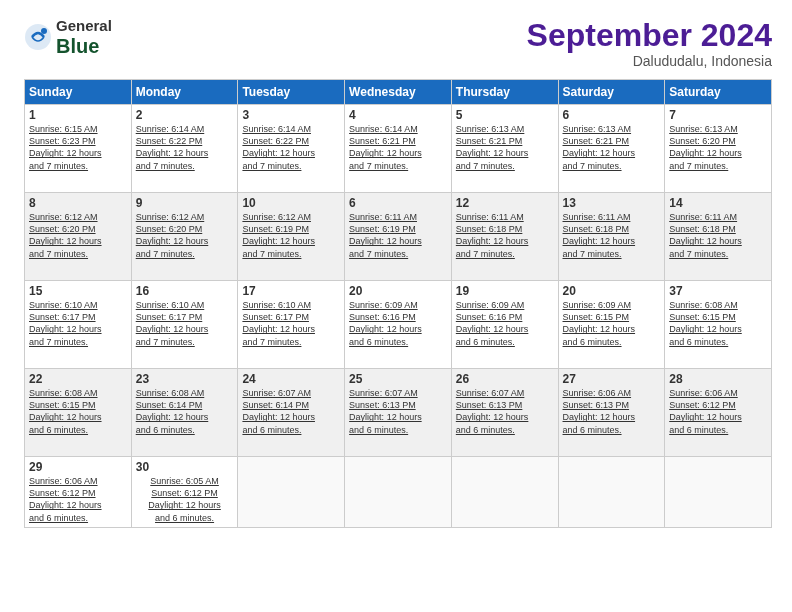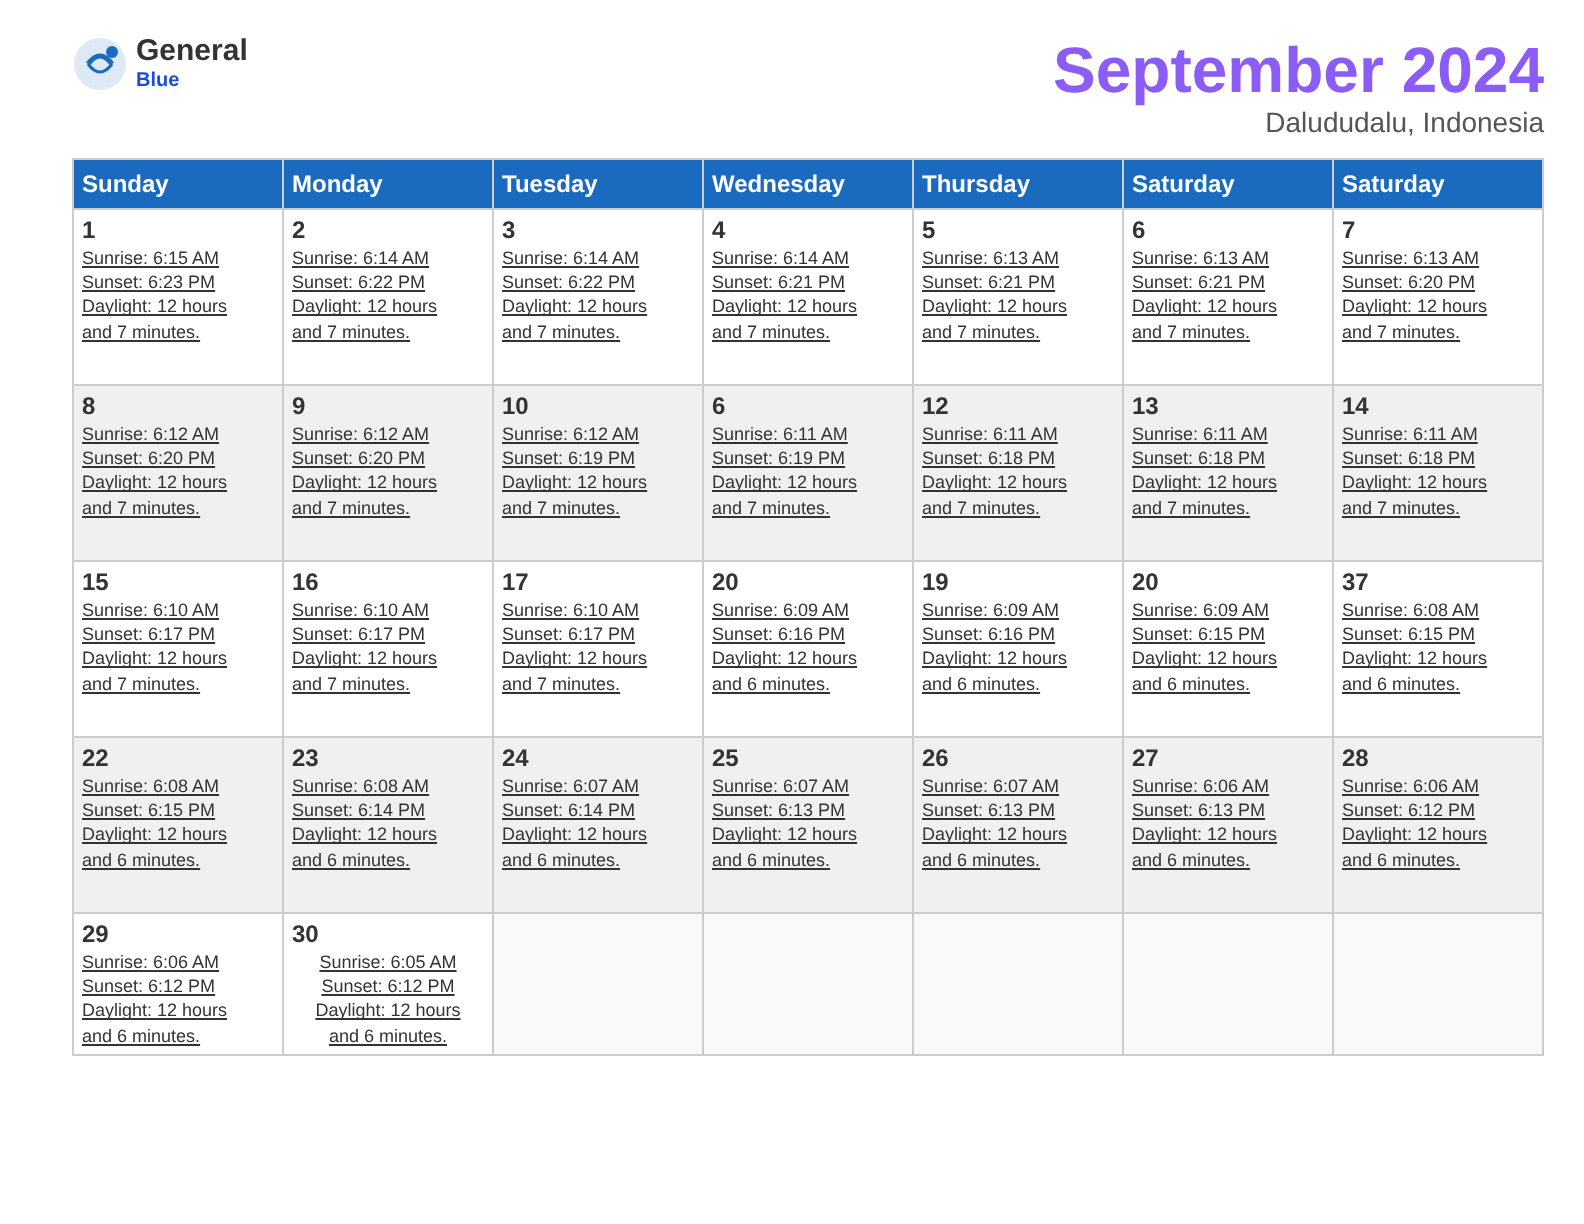--- a/index.html
+++ b/index.html
@@ -6,21 +6,21 @@
     body {
       font-family: Arial, sans-serif;
       background: #fff;
       width: 792px;
       height: 612px;
       overflow: hidden;
     }
     .page {
       width: 792px;
       height: 488px;
-      padding: 18px 20px 10px 36px;
+      padding: 18px 20px 10px 24px;
       background: #fff;
     }
     .header {
       display: flex;
       justify-content: space-between;
       align-items: flex-start;
       margin-bottom: 10px;
     }
     .logo {
       display: flex;
@@ -30,36 +30,36 @@
       display: flex;
       flex-direction: column;
       line-height: 1.1;
     }
     .logo-general {
       font-size: 15px;
       font-weight: bold;
       color: #333;
     }
     .logo-blue {
-      font-size: 10px;
-      font-weight: bold;
-      color: #1d4ed8;
+      font-size: 20px;
+      font-weight: bold;
+      color: #14532d;
     }
     .logo-icon {
       width: 28px;
       height: 28px;
       margin-right: 4px;
     }
     .title-area {
       text-align: right;
     }
     .month-title {
       font-size: 32px;
       font-weight: bold;
-      color: #8b5cf6;
+      color: #4c1d95;
       line-height: 1.1;
       margin-left: 48px;
     }
     .location {
       font-size: 14px;
       color: #555;
     }
     .calendar {
       width: 100%;
       border-collapse: collapse;

